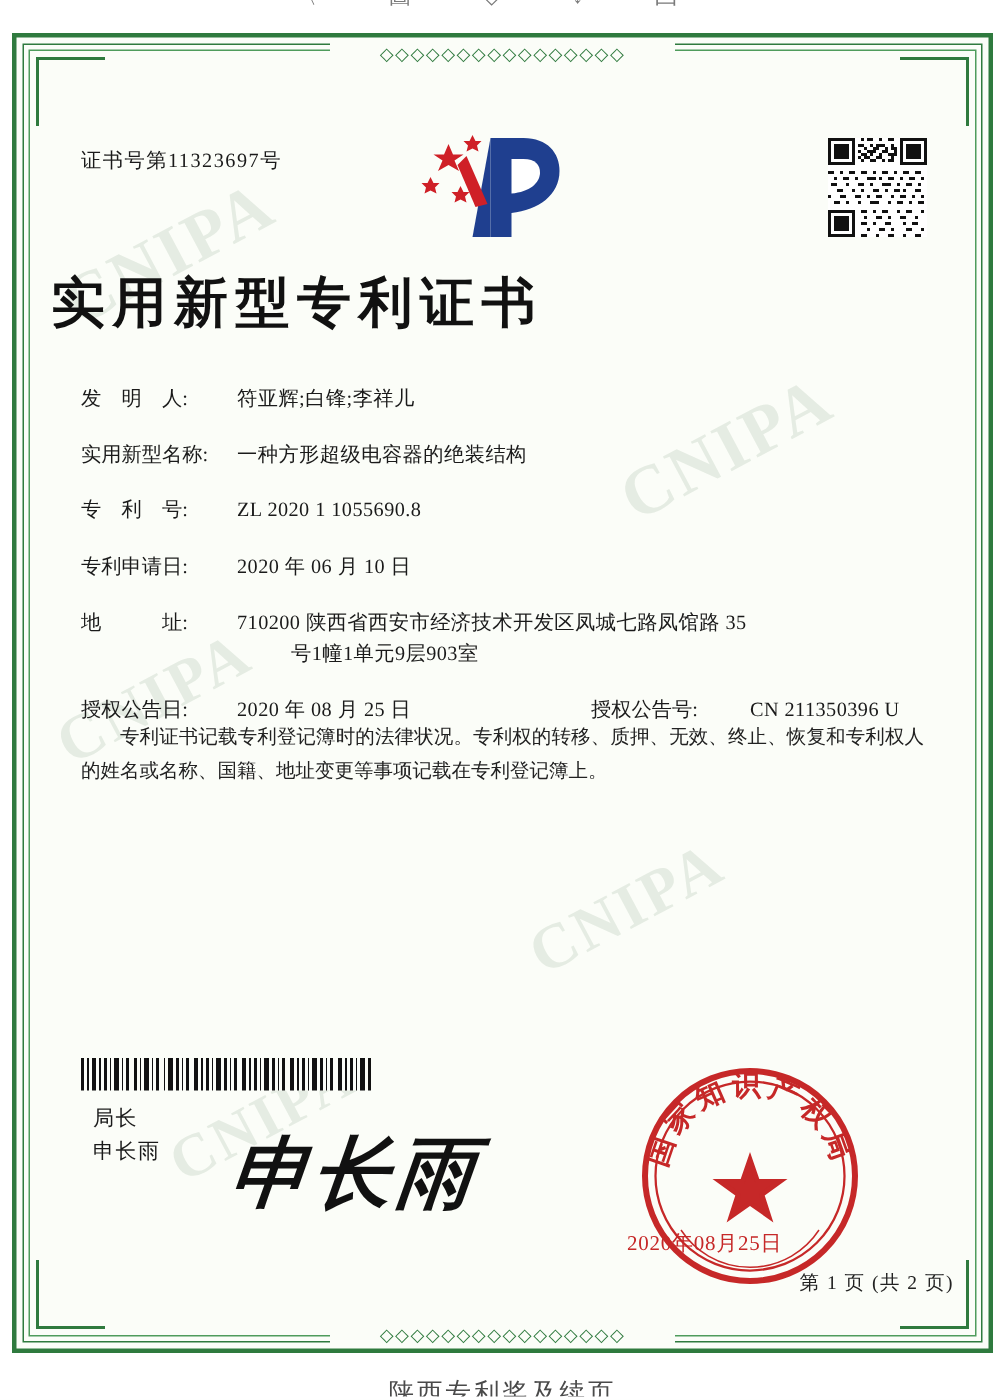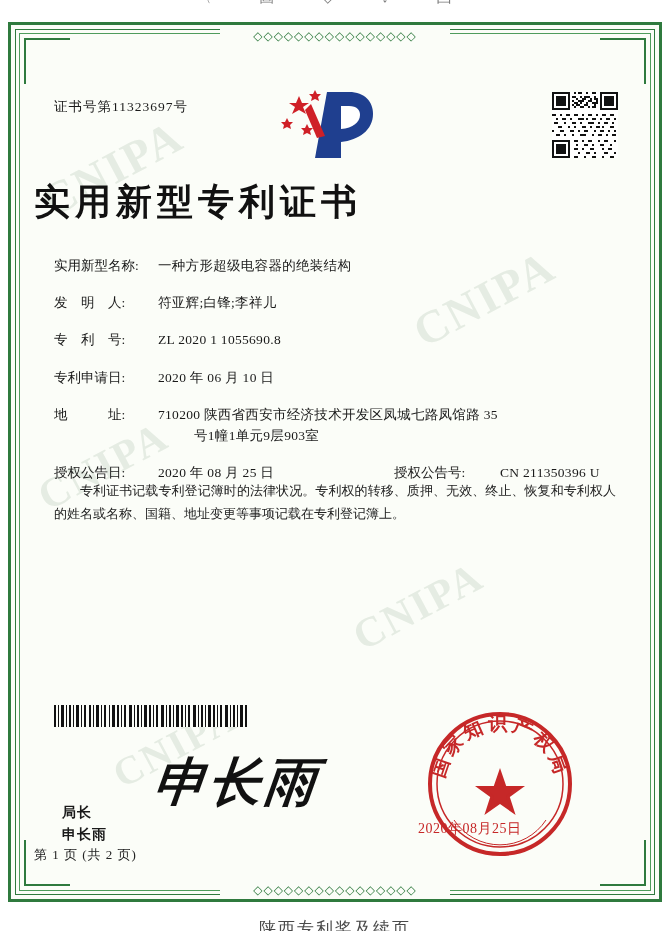--- a/index.html
+++ b/index.html
@@ -231,24 +231,24 @@
     position: absolute;
     top: 657px;
     left: 20px;
     width: 196px;
     height: 22px;
   }
 
   
   .sig-labels {
     position: absolute;
-    top: 754px;
+    top: 688px;
     left: 28px;
     font-size: 14px;
-    font-weight: bold;
+    font-weight: normal;
     line-height: 1.55;
     letter-spacing: 1px;
   }
   .signature {
     position: absolute;
     top: 700px;
     left: 120px;
     font-size: 52px;
     font-family: "Liberation Serif", serif;
     font-style: italic;
@@ -274,21 +274,21 @@
     text-align: left;
     color: #c62828;
     font-size: 14px;
     letter-spacing: 0.5px;
   }
 
   .page-num {
     position: absolute;
     bottom: 12px;
     width: 100%;
-    text-align: left;
+    text-align: right;
     font-size: 13px;
     letter-spacing: 1px;
     color: #222;
   }
 
   .bottom-caption {
     position: absolute;
     bottom: 2px;
     width: 100%;
     text-align: center;
@@ -463,27 +463,27 @@
           <polygon points="42,38 44,42 48,42 45,45 46,49 42,47 38,49 39,45 36,42 40,42"></polygon>
         </g>
       </svg>
     </div>
 
     <div class="title">实用新型专利证书</div>
 
     <div class="fields">
 
       <div class="field-row">
+        <div class="f-label">发　明　人:</div>
+        <div class="f-value">符亚辉;白锋;李祥儿</div>
+      </div>
+
+      <div class="field-row">
         <div class="f-label">实用新型名称:</div>
         <div class="f-value">一种方形超级电容器的绝装结构</div>
-      </div>
-
-      <div class="field-row">
-        <div class="f-label">发　明　人:</div>
-        <div class="f-value">符亚辉;白锋;李祥儿</div>
       </div>
 
       <div class="field-row">
         <div class="f-label">专　利　号:</div>
         <div class="f-value">ZL 2020 1 1055690.8</div>
       </div>
 
       <div class="field-row">
         <div class="f-label">专利申请日:</div>
         <div class="f-value">2020 年 06 月 10 日</div>

